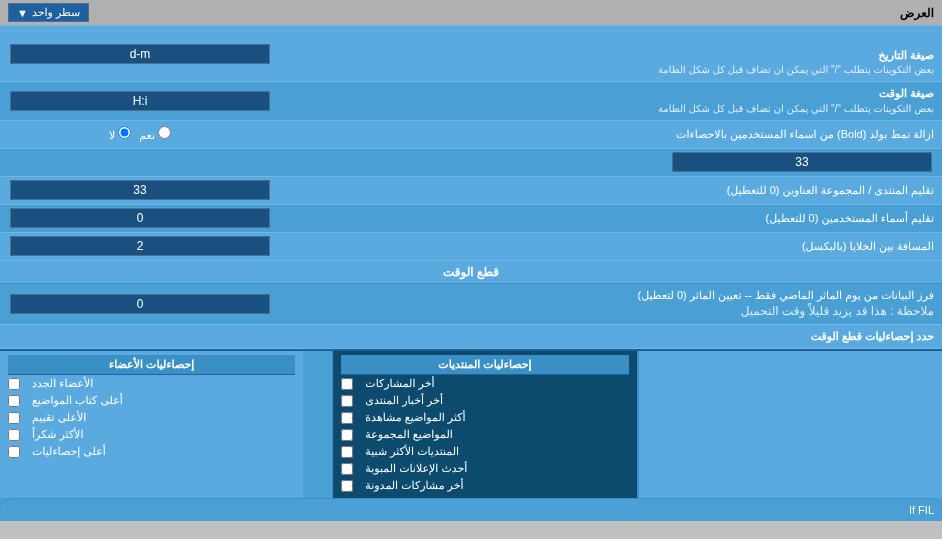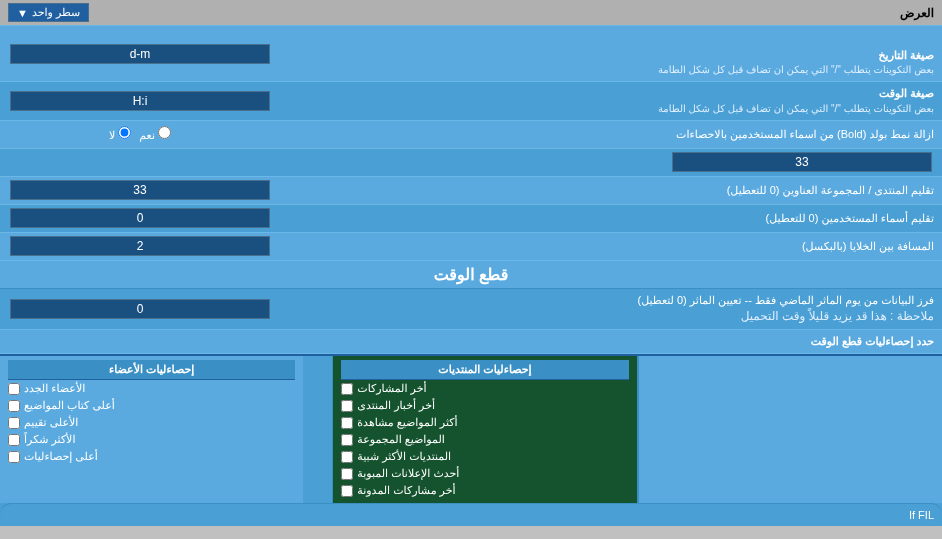--- a/index.html
+++ b/index.html
@@ -44,21 +44,21 @@
       color: #ffffff;
       text-align: center;
       font-size: 12px;
       padding: 0 4px;
     }
     .section-header-blue {
       background: #5aaae0;
       padding: 4px 8px;
       text-align: center;
       font-weight: bold;
-      font-size: 16px;
+      font-size: 12px;
       color: #ffffff;
       border-bottom: 1px solid #3a8fc4;
     }
     .radio-group {
       display: flex;
       align-items: center;
       gap: 8px;
       padding: 0 8px;
       justify-content: flex-end;
     }
@@ -86,21 +86,21 @@
       flex: 1;
       padding: 4px 8px;
       border-left: 1px solid #3a8fc4;
     }
     .checkboxes-col:last-child {
       border-left: none;
     }
     .checkbox-row {
       display: flex;
       align-items: center;
-      gap: 4px;
+      gap: 12px;
       padding: 2px 0;
       justify-content: flex-end;
     }
     .checkbox-row input[type="checkbox"] {
       width: 12px;
       height: 12px;
     }
     .checkbox-label {
       color: #ffffff;
       font-size: 11px;
@@ -208,21 +208,21 @@
   <div class="row" style="background:#5aaae0; min-height:22px;">
     <div class="label-cell" style="font-weight:bold;">حدد إحصاءليات قطع الوقت</div>
     <div style="width:280px;"></div>
   </div>
 
   <div class="checkboxes-section">
 
     <div class="checkboxes-col" style="flex:1; background:#5aaae0;">
     </div>
 
-    <div class="checkboxes-col" style="flex:1; background:#14532d; border-left:1px solid #3a8fc4; border-right:1px solid #3a8fc4;margin-left:29px;">
+    <div class="checkboxes-col" style="flex:1; background:#0c4a6e; border-left:1px solid #3a8fc4; border-right:1px solid #3a8fc4;margin-left:29px;">
       <div class="col-header">إحصاءليات المنتديات</div>
       <div class="checkbox-row">
         <span class="checkbox-label">أخر المشاركات</span>
         <input type="checkbox" style="">
       </div>
       <div class="checkbox-row">
         <span class="checkbox-label">أخر أخبار المنتدى</span>
         <input type="checkbox" style="">
       </div>
       <div class="checkbox-row">

